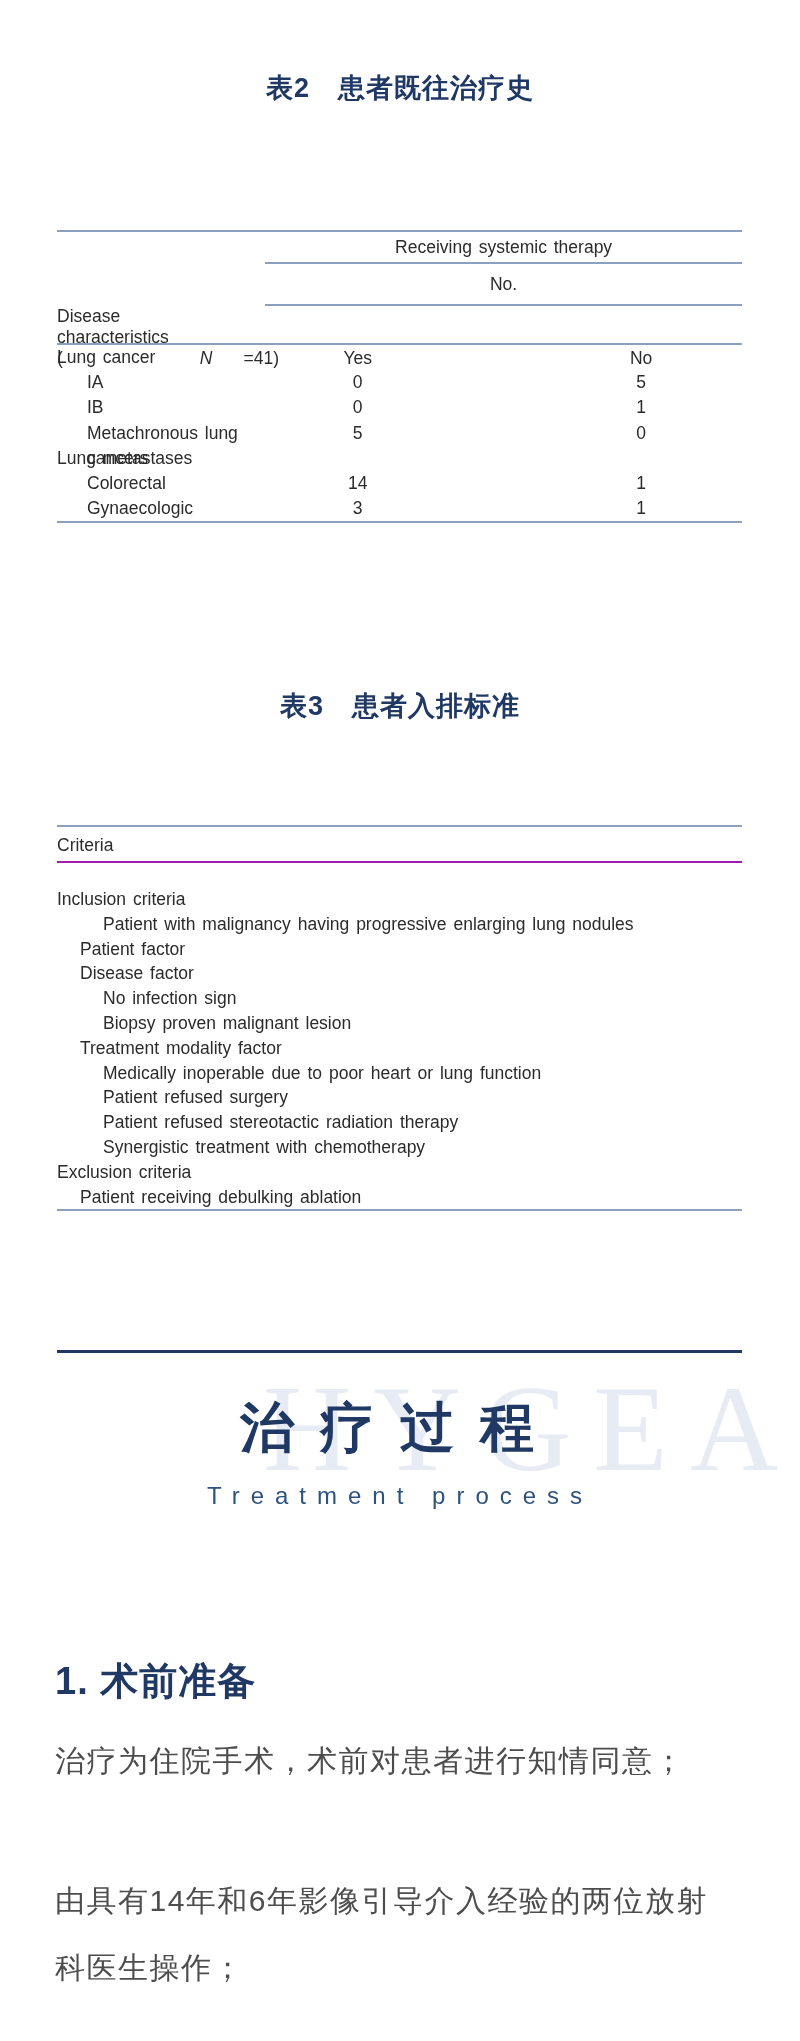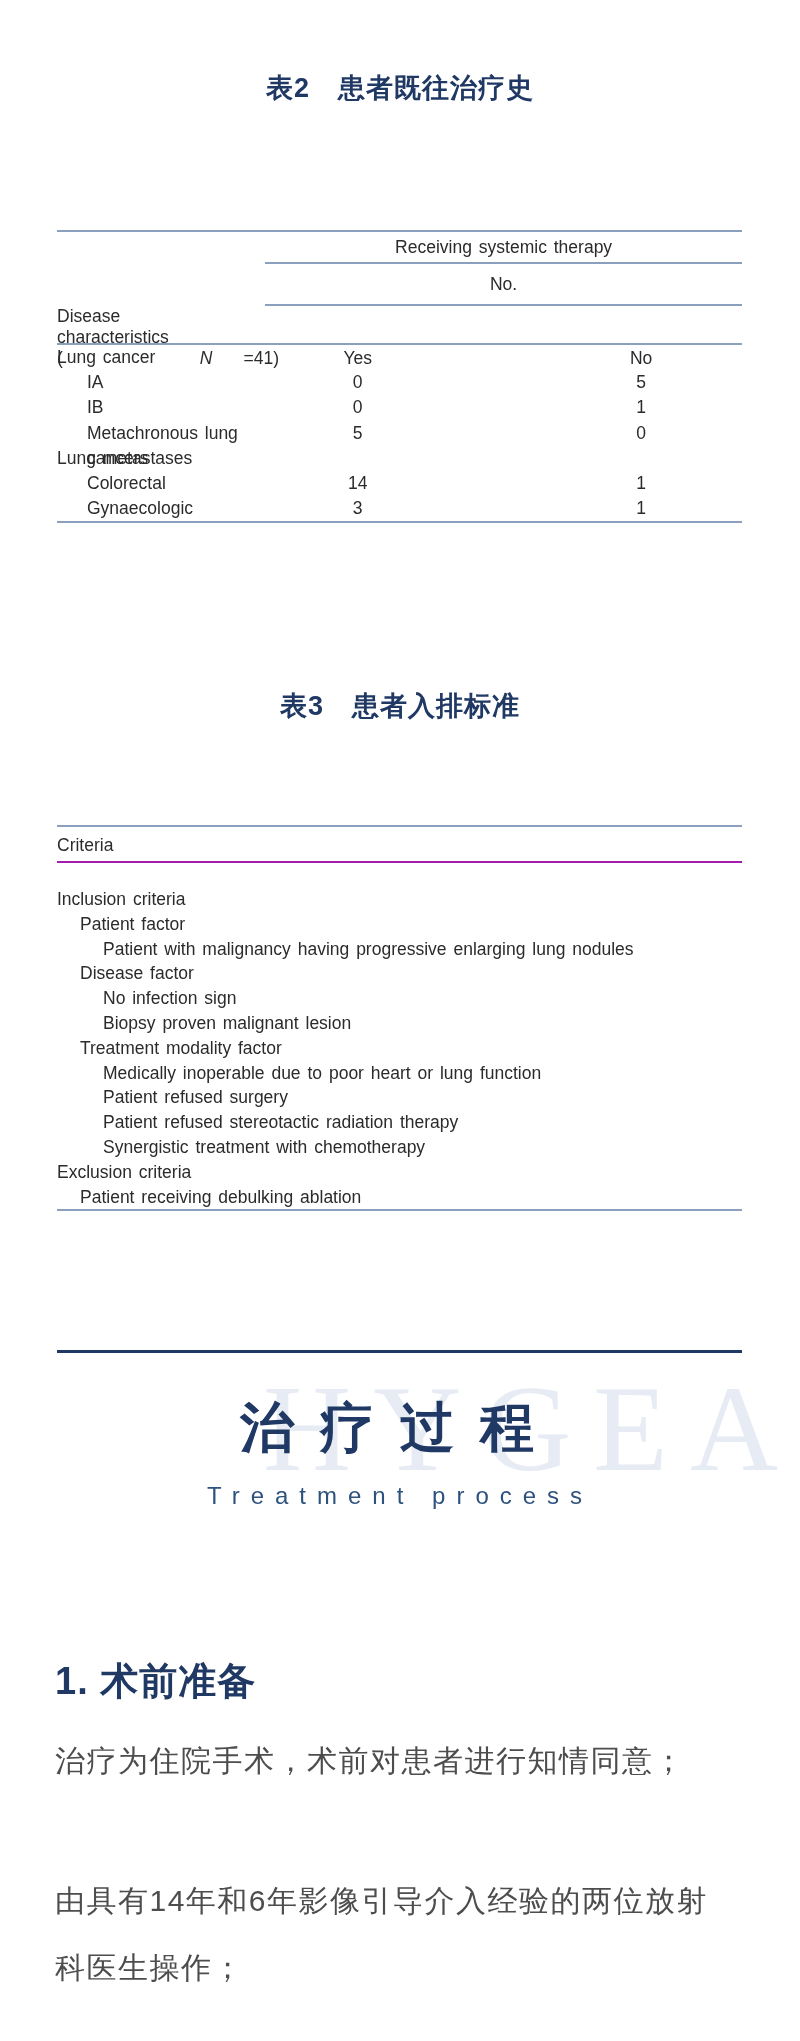--- a/index.html
+++ b/index.html
@@ -148,22 +148,22 @@
         </div>
       </div>
   </div>
 
   <div class="table-title" id="title-criteria">表3　患者入排标准</div>
 
   <div class="paper-table" id="table-criteria">
     <div class="t2-header">Criteria</div>
     <div class="t2-body">
         <div class="t2-row" style="padding-left: 0px; margin-top: 24px;">Inclusion criteria</div>
+        <div class="t2-row" style="padding-left: 46px;">Patient with malignancy having progressive enlarging lung nodules</div>
         <div class="t2-row" style="padding-left: 23px;">Patient factor</div>
-        <div class="t2-row" style="padding-left: 46px;">Patient with malignancy having progressive enlarging lung nodules</div>
         <div class="t2-row" style="padding-left: 23px;">Disease factor</div>
         <div class="t2-row" style="padding-left: 46px;">No infection sign</div>
         <div class="t2-row" style="padding-left: 46px;">Biopsy proven malignant lesion</div>
         <div class="t2-row" style="padding-left: 23px;">Treatment modality factor</div>
         <div class="t2-row" style="padding-left: 46px;">Medically inoperable due to poor heart or lung function</div>
         <div class="t2-row" style="padding-left: 46px;">Patient refused surgery</div>
         <div class="t2-row" style="padding-left: 46px;">Patient refused stereotactic radiation therapy</div>
         <div class="t2-row" style="padding-left: 46px;">Synergistic treatment with chemotherapy</div>
         <div class="t2-row" style="padding-left: 0px;">Exclusion criteria</div>
         <div class="t2-row" style="padding-left: 23px;">Patient receiving debulking ablation</div>

